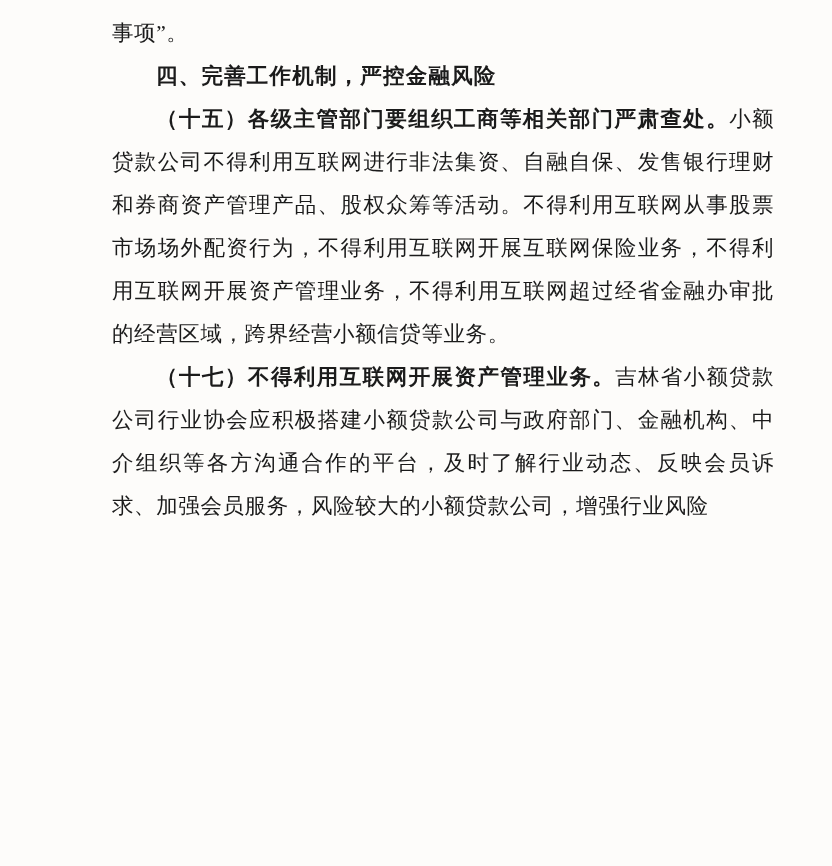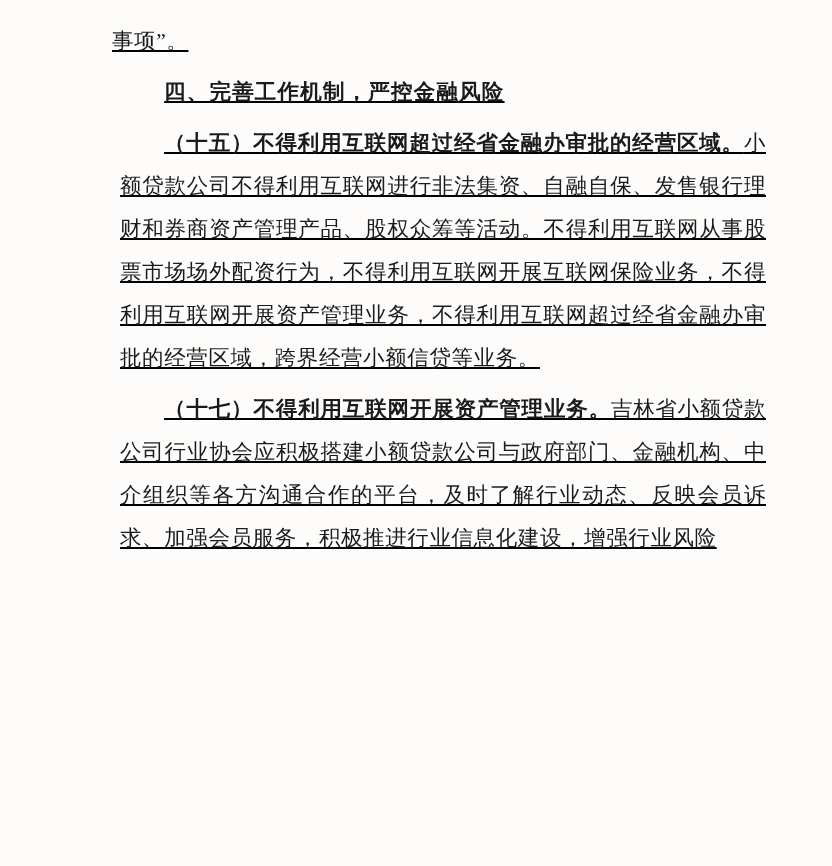--- a/index.html
+++ b/index.html
@@ -15,25 +15,24 @@
   }
   .page {
     position: relative;
     width: 832px;
     height: 866px;
     background: #fdfcfa;
     box-sizing: border-box;
     padding: 0 58px 0 112px;
   }
   .doc-body {
-    padding-top: 20px;
-    text-decoration: underline;
+    padding-top: 12px;
   }
   .para {
-    margin: 8px;
+    margin: 0;
     color: #1b1b1b;
     font-size: 21.5px;
     line-height: 43px;
     text-align: justify;
     text-justify: inter-ideograph;
     letter-spacing: 0.6px;
   }
   .para + .para {
     margin-top: 0px;
   }
@@ -62,19 +61,19 @@
 </head>
 <body>
 
 <div class="page">
   <div class="doc-body">
 
     <p class="tail-frag">事项”。</p>
 
     <p class="para indent heading">四、完善工作机制，严控金融风险</p>
 
-    <p class="para indent"><span class="lead">（十五）不得利用互联网超过经省金融办审批的经营区域。</span><span>小额贷款公司不得利用互联网进行非法集资、自融自保、发售银行理财和券商资产管理产品、股权众筹等活动。不得利用互联网从事股票市场场外配资行为，不得利用互联网开展互联网保险业务，不得利用互联网开展资产管理业务，不得利用互联网超过经省金融办审批的经营区域，跨界经营小额信贷等业务。</span></p>
+    <p class="para indent"><span class="lead">（十五）各级主管部门要组织工商等相关部门严肃查处。</span><span>小额贷款公司不得利用互联网进行非法集资、自融自保、发售银行理财和券商资产管理产品、股权众筹等活动。不得利用互联网从事股票市场场外配资行为，不得利用互联网开展互联网保险业务，不得利用互联网开展资产管理业务，不得利用互联网超过经省金融办审批的经营区域，跨界经营小额信贷等业务。</span></p>
 
 
-    <p class="para indent clipped"><span class="lead">（十七）不得利用互联网开展资产管理业务。</span><span>吉林省小额贷款公司行业协会应积极搭建小额贷款公司与政府部门、金融机构、中介组织等各方沟通合作的平台，及时了解行业动态、反映会员诉求、加强会员服务，积极推进行业信息化建设，增强行业风险</span></p>
+    <p class="para indent clipped"><span class="lead">（十七）不得利用互联网开展资产管理业务。</span><span>吉林省小额贷款公司行业协会应积极搭建小额贷款公司与政府部门、金融机构、中介组织等各方沟通合作的平台，及时了解行业动态、反映会员诉求、加强会员服务，风险较大的小额贷款公司，增强行业风险</span></p>
 
   </div>
 </div>
 
 </body></html>

